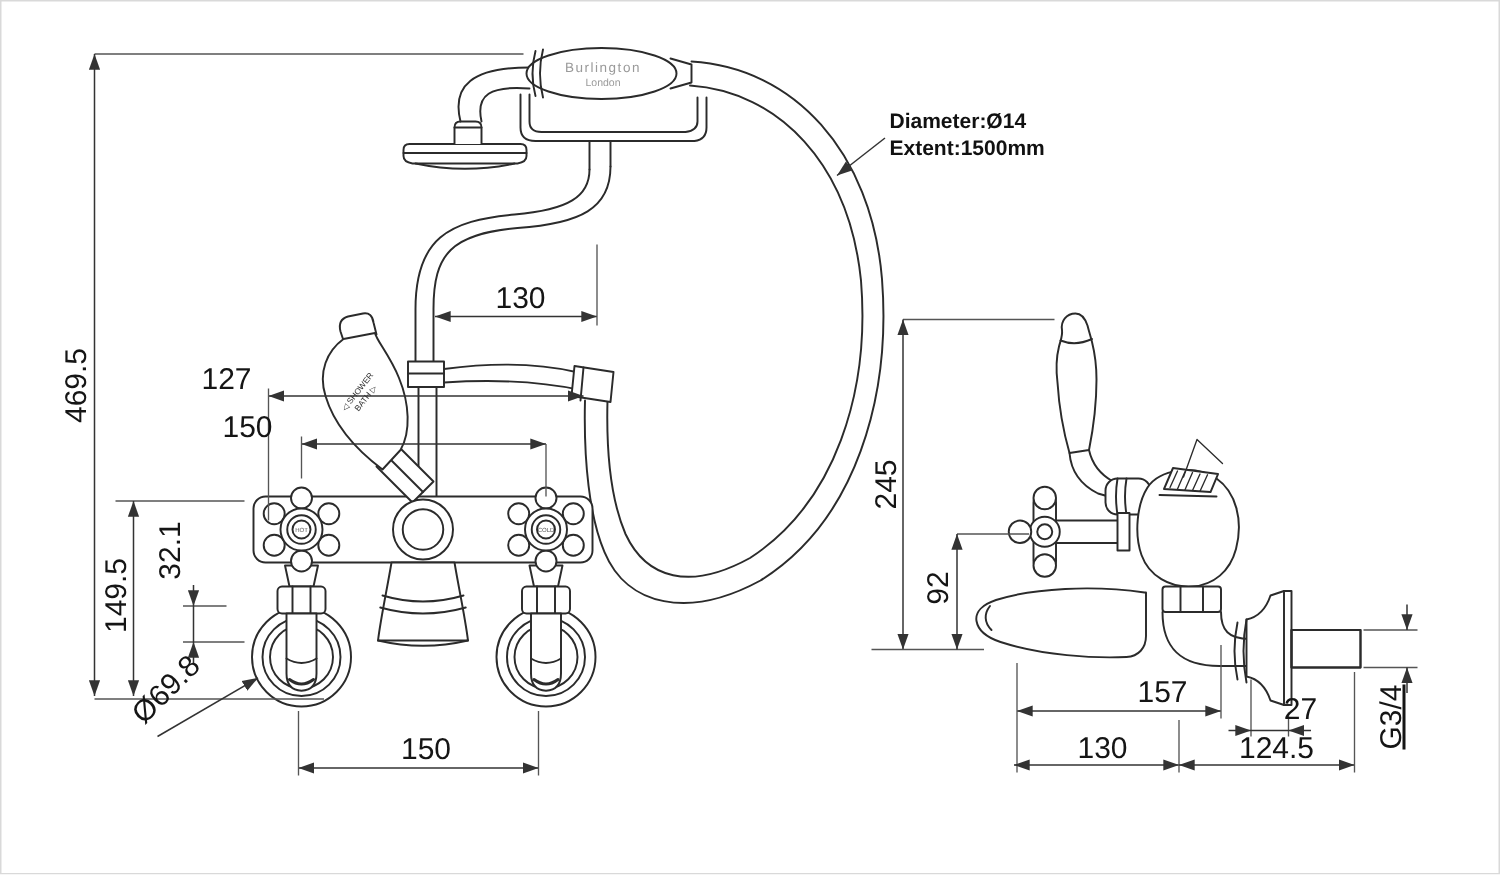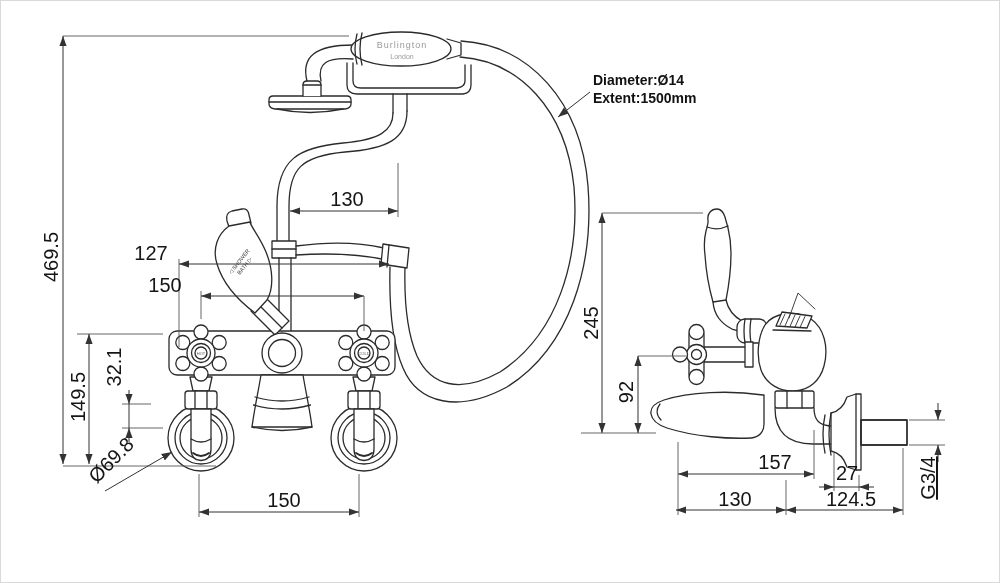--- a/index.html
+++ b/index.html
@@ -256,18 +256,18 @@
   <div class="lbl" style="left:150px;top:252px;">127</div>
   <div class="lbl" style="left:164px;top:284px;">150</div>
   <div class="lbl r90" style="left:77px;top:396px;">149.5</div>
   <div class="lbl r90" style="left:113px;top:366px;">32.1</div>
   <div class="lbl r45" style="left:110px;top:459px;">Ø69.8</div>
   <div class="lbl" style="left:283px;top:499px;">150</div>
 
   <div class="lbl r90" style="left:590px;top:322px;">245</div>
   <div class="lbl r90" style="left:625px;top:391px;">92</div>
   <div class="lbl" style="left:750px;top:461px;margin-left:24px;">157</div>
-  <div class="lbl" style="left:846px;top:472px;">27</div>
+  <div class="lbl" style="left:846px;top:472px;padding-left:40px;">27</div>
   <div class="lbl" style="left:734px;top:498px;">130</div>
   <div class="lbl" style="left:850px;top:498px;">124.5</div>
   <div class="lbl r90 underl" style="left:927px;top:477px;">G3/4</div>
 
 </div>
 
 </body></html>

